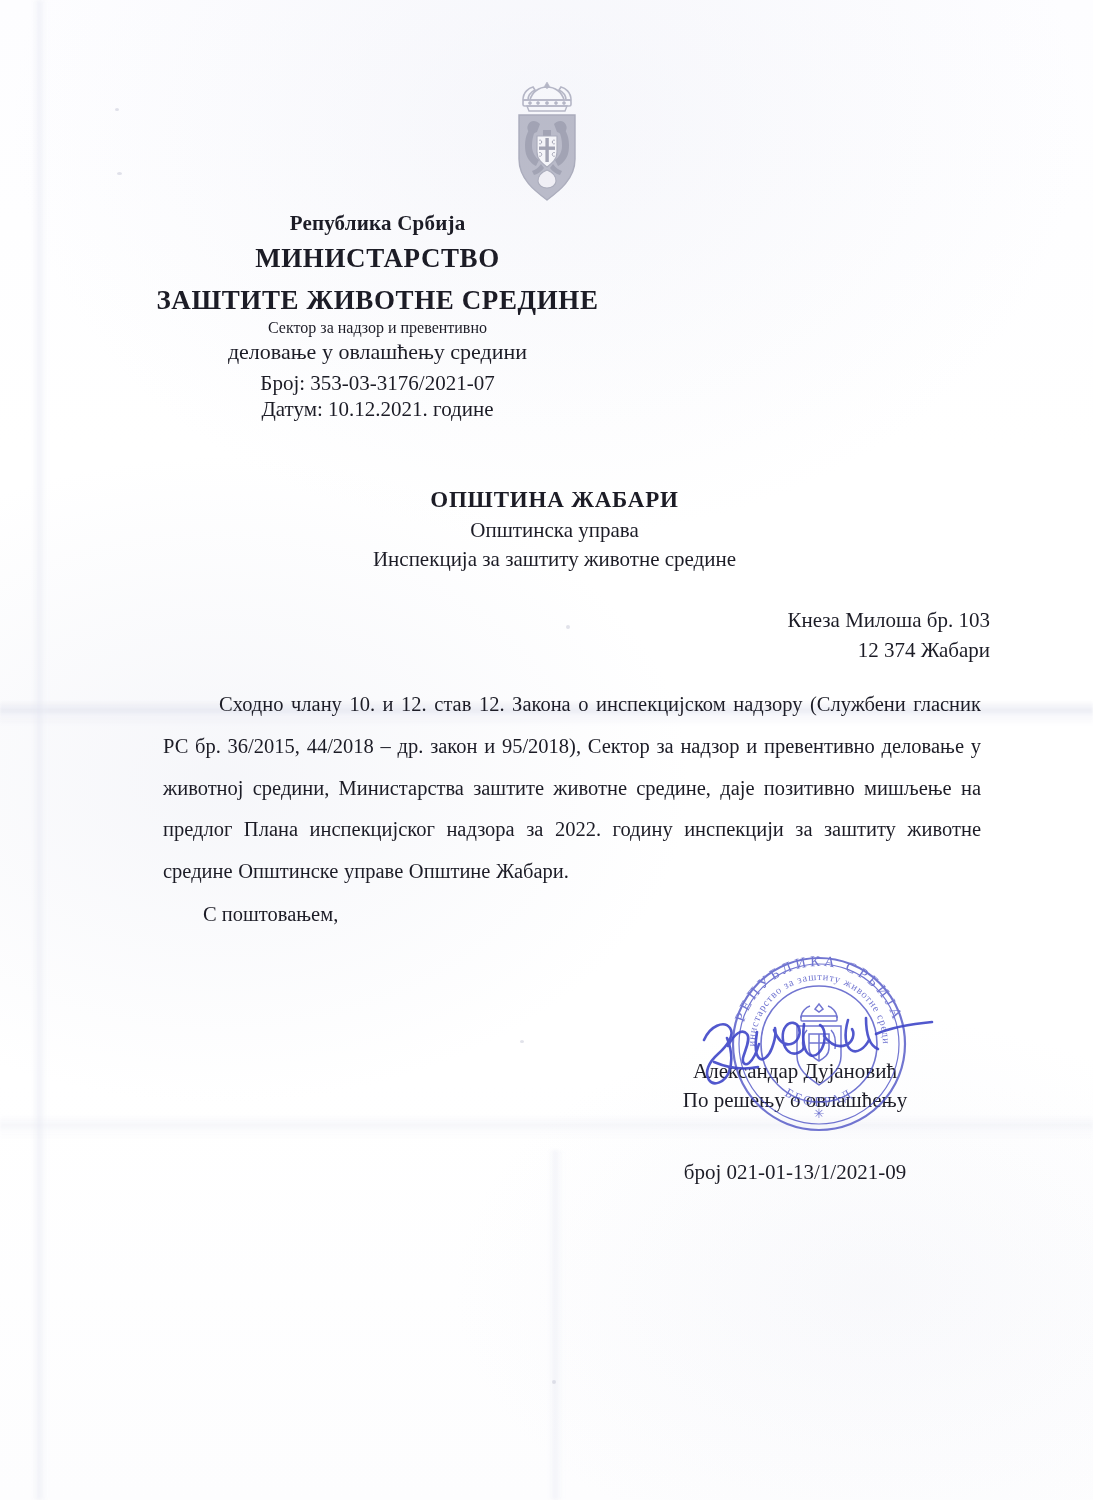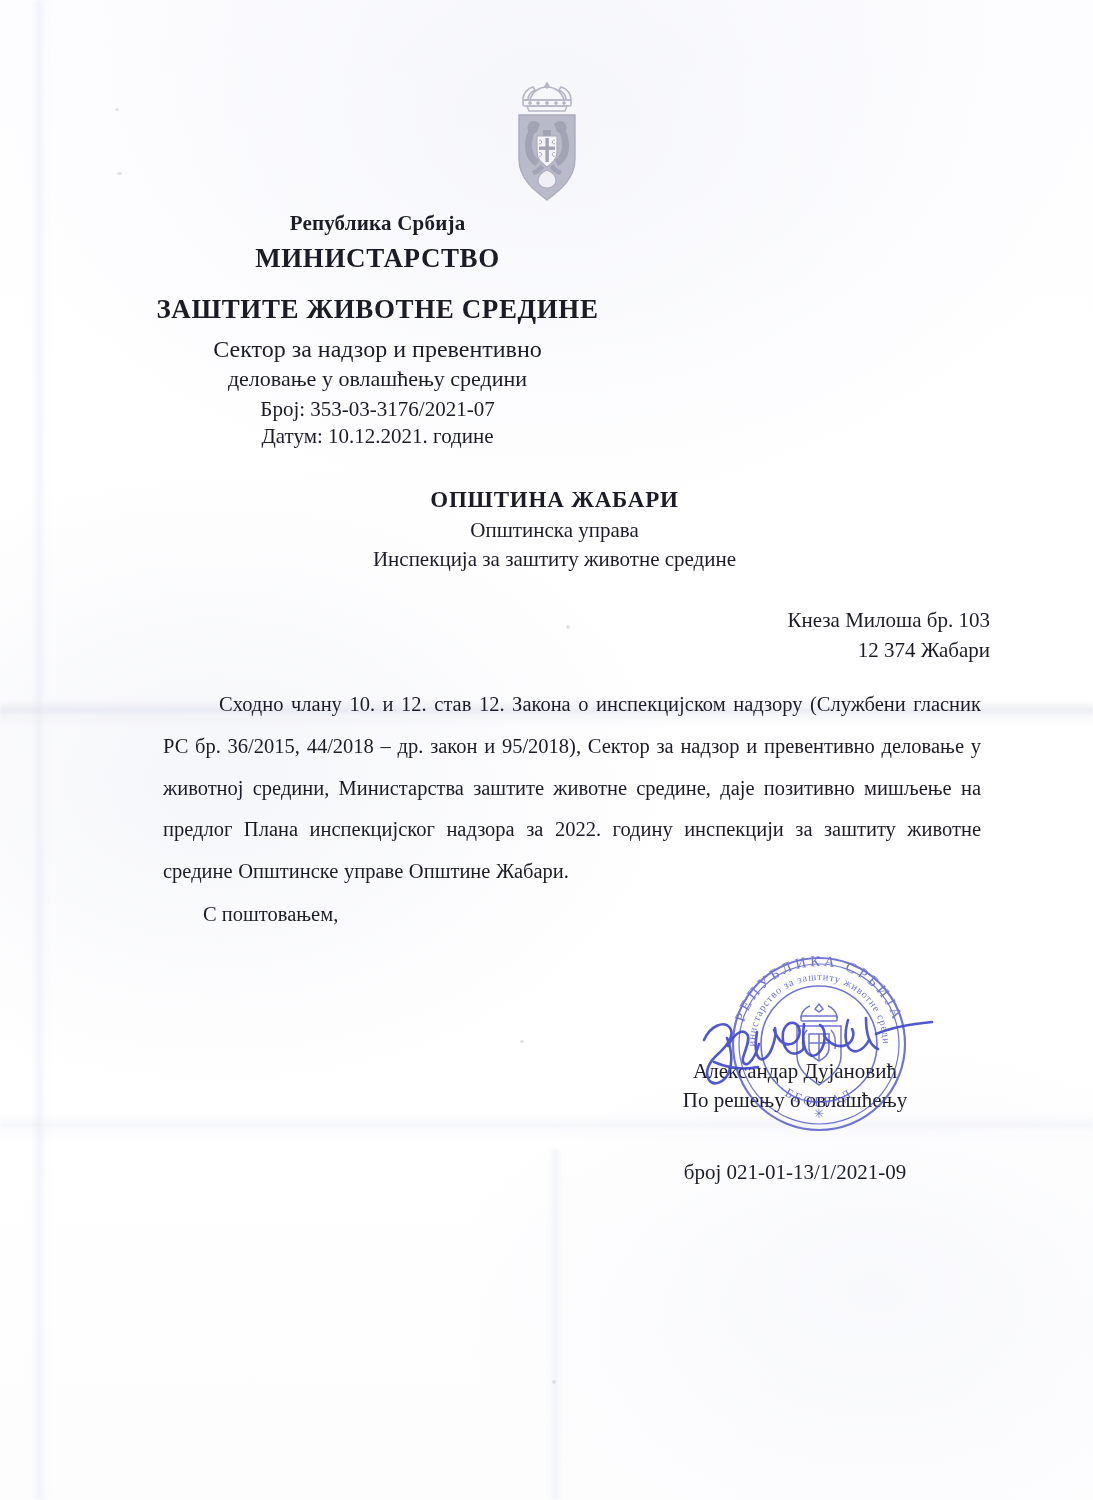--- a/index.html
+++ b/index.html
@@ -97,25 +97,25 @@
   .lh-ministry {
     font-size: 27px;
     font-weight: bold;
     letter-spacing: 0.6px;
     margin-top: 4px;
   }
   .lh-ministry2 {
     font-size: 27px;
     font-weight: bold;
     letter-spacing: 0.6px;
-    margin-top: 17px;
+    margin-top: 8px;
   }
   .lh-sector {
-    font-size: 24px;
-    margin-top: 7px;
+    font-size: 16px;
+    margin-top: 0;
   }
   .lh-sector2 { font-size: 22px; }
   .lh-number { font-size: 21px; margin-top: 3px; }
   .lh-date { font-size: 21px; }
 
   
   .recipient {
     position: absolute;
     left: 8px;
     top: 484px;

